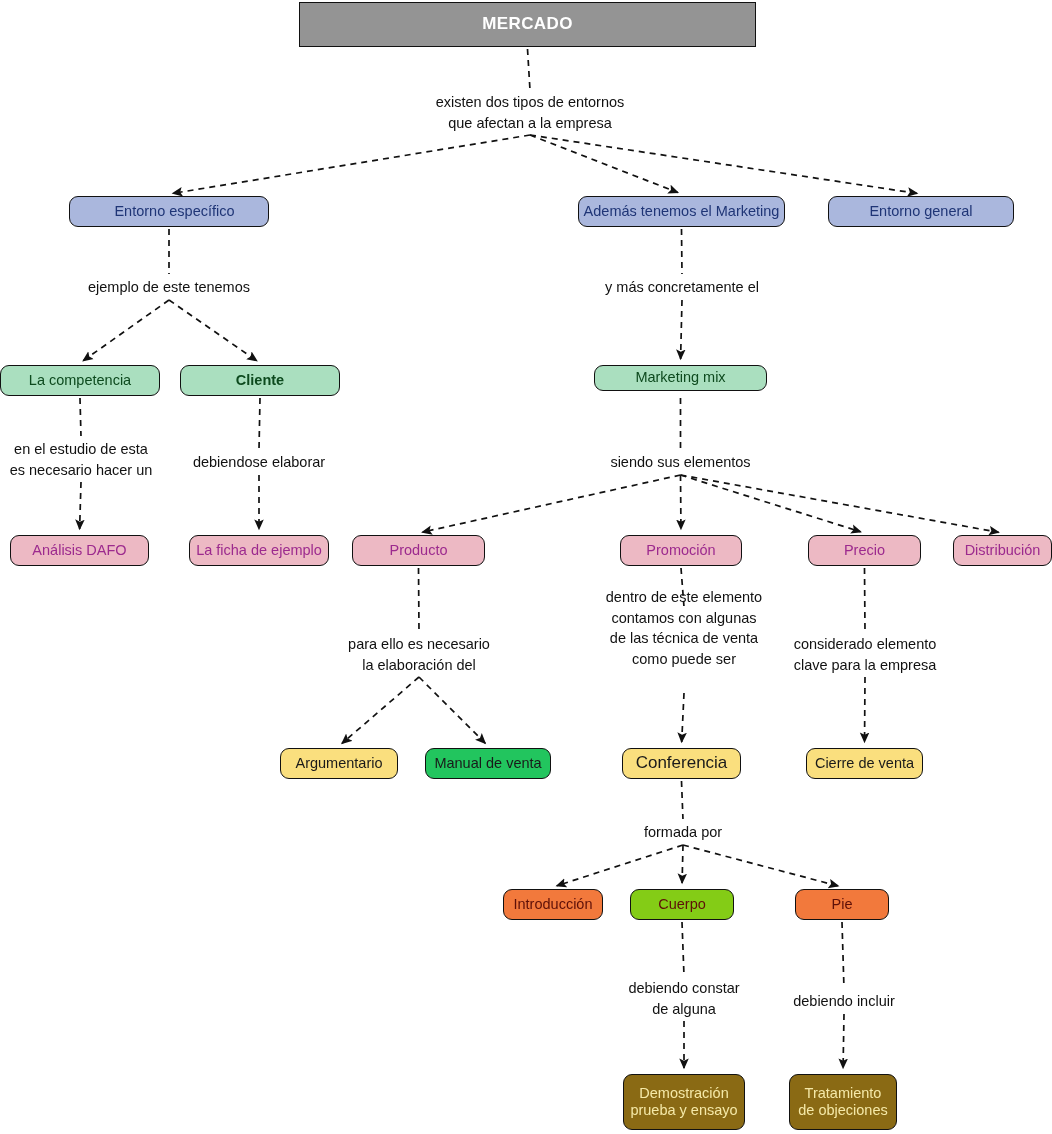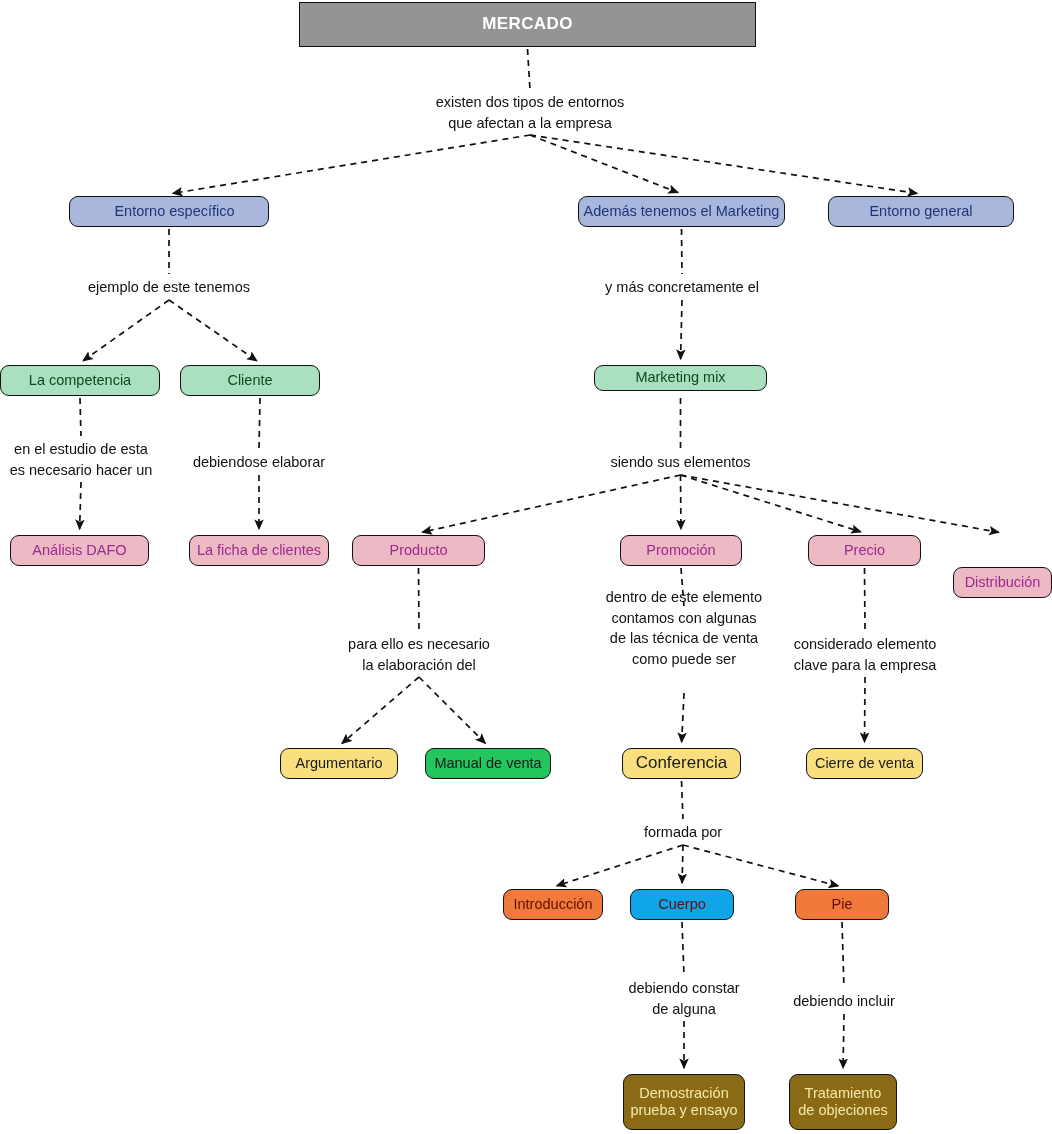--- a/index.html
+++ b/index.html
@@ -94,34 +94,34 @@
         <line x1="684" y1="1021" x2="684" y2="1068" stroke="#111111" stroke-width="1.7" stroke-dasharray="6,5" fill="none" marker-end="url(#arrowhead)"></line>
         <line x1="842" y1="922" x2="843.9701625443581" y2="988.0004452359972" stroke="#111111" stroke-width="1.7" stroke-dasharray="6,5" fill="none"></line>
         <line x1="844" y1="1014" x2="843.0689552690034" y2="1068.000594397804" stroke="#111111" stroke-width="1.7" stroke-dasharray="6,5" fill="none" marker-end="url(#arrowhead)"></line>
       </g>
   </svg>
 <div class="node root" style="left: 299px; top: 2px; width: 457px; height: 45px; font-size: 17px; background: rgb(148, 148, 148); color: rgb(255, 255, 255);"><span>MERCADO</span></div>
     <div class="node" style="left: 69px; top: 196px; width: 200px; height: 31px; font-size: 14.5px; background: rgb(170, 183, 221); color: rgb(31, 53, 118); padding-left: 11px;"><span>Entorno específico</span></div>
     <div class="node" style="left: 578px; top: 196px; width: 207px; height: 31px; font-size: 14.5px; background: rgb(170, 183, 221); color: rgb(31, 53, 118);"><span>Además tenemos el Marketing</span></div>
     <div class="node" style="left: 828px; top: 196px; width: 186px; height: 31px; font-size: 14.5px; background: rgb(170, 183, 221); color: rgb(31, 53, 118);"><span>Entorno general</span></div>
     <div class="node" style="left: 0px; top: 365px; width: 160px; height: 31px; font-size: 14.5px; background: rgb(170, 223, 191); color: rgb(13, 74, 30);"><span>La competencia</span></div>
-    <div class="node" style="left: 180px; top: 365px; width: 140px; height: 31px; font-size: 14.5px; background: rgb(170, 223, 191); color: rgb(13, 74, 30);"><span>Cliente</span></div>
+    <div class="node" style="left: 180px; top: 365px; width: 160px; height: 31px; font-size: 14.5px; background: rgb(170, 223, 191); color: rgb(13, 74, 30); font-weight: bold;"><span>Cliente</span></div>
     <div class="node" style="left: 594px; top: 365px; width: 173px; height: 26px; font-size: 14.5px; background: rgb(170, 223, 191); color: rgb(13, 74, 30);"><span>Marketing mix</span></div>
     <div class="node" style="left: 10px; top: 535px; width: 139px; height: 31px; font-size: 14.5px; background: rgb(237, 185, 196); color: rgb(156, 42, 142);"><span>Análisis DAFO</span></div>
-    <div class="node" style="left: 189px; top: 535px; width: 140px; height: 31px; font-size: 14.5px; background: rgb(237, 185, 196); color: rgb(156, 42, 142);"><span>La ficha de clientes</span></div>
+    <div class="node" style="left: 189px; top: 535px; width: 140px; height: 31px; font-size: 14.5px; background: rgb(237, 185, 196); color: rgb(156, 42, 142);"><span>La ficha de ejemplo</span></div>
     <div class="node" style="left: 352px; top: 535px; width: 133px; height: 31px; font-size: 14.5px; background: rgb(237, 185, 196); color: rgb(156, 42, 142);"><span>Producto</span></div>
     <div class="node" style="left: 620px; top: 535px; width: 122px; height: 31px; font-size: 14.5px; background: rgb(237, 185, 196); color: rgb(156, 42, 142);"><span>Promoción</span></div>
     <div class="node" style="left: 808px; top: 535px; width: 113px; height: 31px; font-size: 14.5px; background: rgb(237, 185, 196); color: rgb(156, 42, 142);"><span>Precio</span></div>
-    <div class="node" style="left: 953px; top: 535px; width: 99px; height: 31px; font-size: 14.5px; background: rgb(237, 185, 196); color: rgb(156, 42, 142); margin-top: 32px;"><span>Distribución</span></div>
+    <div class="node" style="left: 953px; top: 535px; width: 99px; height: 31px; font-size: 14.5px; background: rgb(237, 185, 196); color: rgb(156, 42, 142);"><span>Distribución</span></div>
     <div class="node" style="left: 280px; top: 748px; width: 118px; height: 31px; font-size: 14.5px; background: rgb(250, 223, 126); color: rgb(26, 26, 26);"><span>Argumentario</span></div>
     <div class="node" style="left: 425px; top: 748px; width: 126px; height: 31px; font-size: 14.5px; background: #22c55e; color: rgb(26, 26, 26);"><span>Manual de venta</span></div>
     <div class="node" style="left: 622px; top: 748px; width: 119px; height: 31px; font-size: 17px; background: rgb(250, 223, 126); color: rgb(26, 26, 26);"><span>Conferencia</span></div>
     <div class="node" style="left: 806px; top: 748px; width: 117px; height: 31px; font-size: 14.5px; background: rgb(250, 223, 126); color: rgb(26, 26, 26);"><span>Cierre de venta</span></div>
     <div class="node" style="left: 503px; top: 889px; width: 100px; height: 31px; font-size: 14.5px; background: rgb(242, 121, 60); color: rgb(94, 16, 8);"><span>Introducción</span></div>
-    <div class="node" style="left: 630px; top: 889px; width: 104px; height: 31px; font-size: 14.5px; background: #0ea5e9; color: rgb(94, 16, 8);"><span>Cuerpo</span></div>
+    <div class="node" style="left: 630px; top: 889px; width: 104px; height: 31px; font-size: 14.5px; background: #84cc16; color: rgb(94, 16, 8);"><span>Cuerpo</span></div>
     <div class="node" style="left: 795px; top: 889px; width: 94px; height: 31px; font-size: 14.5px; background: rgb(242, 121, 60); color: rgb(94, 16, 8);"><span>Pie</span></div>
     <div class="node" style="left: 623px; top: 1074px; width: 122px; height: 56px; font-size: 14.5px; background: rgb(138, 106, 20); color: rgb(245, 233, 168);"><span>Demostración
 prueba y ensayo</span></div>
     <div class="node" style="left: 789px; top: 1074px; width: 108px; height: 56px; font-size: 14.5px; background: rgb(138, 106, 20); color: rgb(245, 233, 168);"><span>Tratamiento
 de objeciones</span></div>
     <div class="linklabel" style="left: 434px; top: 92px; width: 192px;">existen dos tipos de entornos
 que  afectan a la empresa</div>
     <div class="linklabel" style="left: 83px; top: 277px; width: 172px;">ejemplo de este tenemos</div>
     <div class="linklabel" style="left: 598px; top: 277px; width: 168px;">y más concretamente el</div>
     <div class="linklabel" style="left: 6px; top: 439px; width: 150px;">en el estudio de esta

